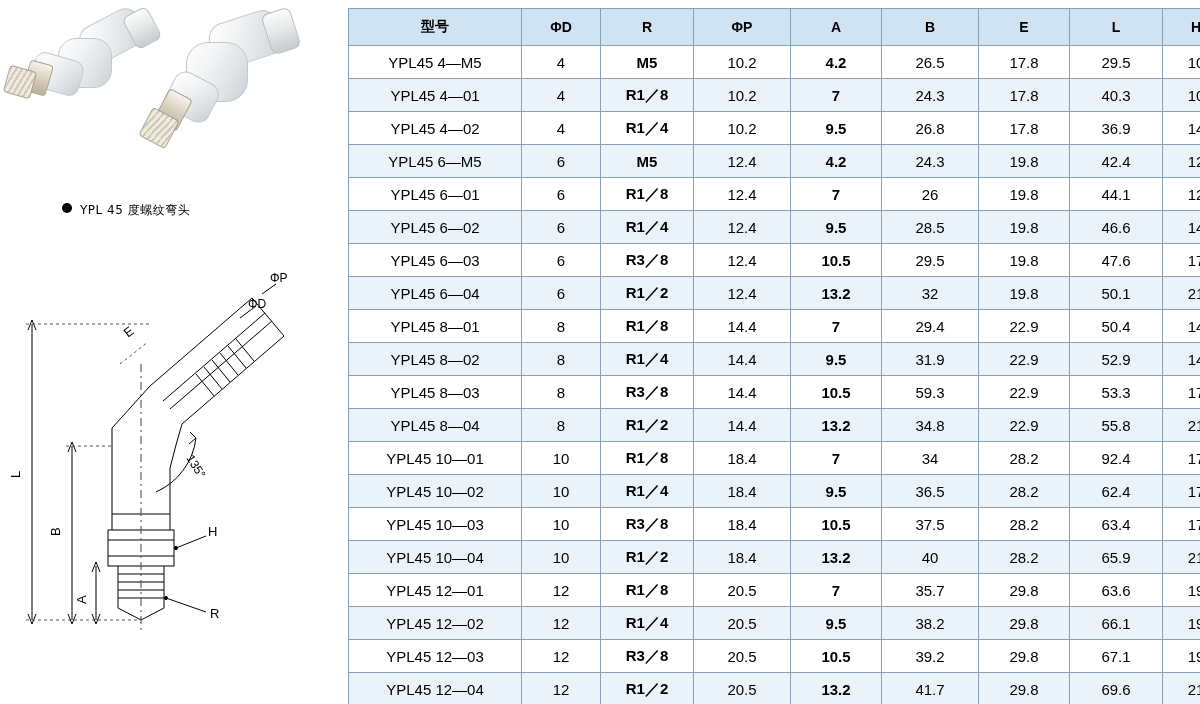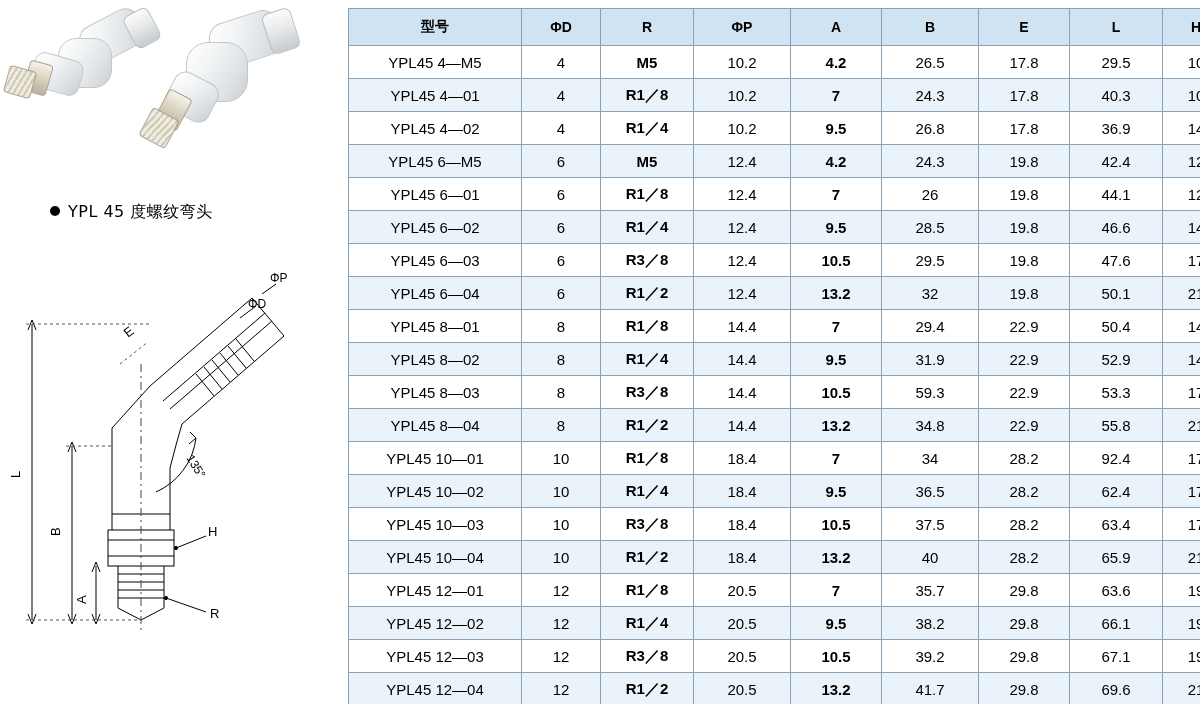--- a/index.html
+++ b/index.html
@@ -65,23 +65,23 @@
     background: repeating-linear-gradient(
       105deg,
       #cfc9b8 0px, #cfc9b8 2px,
       #efeade 2px, #efeade 5px);
     border: 1px solid #aaa292;
     border-radius: 4px;
   }
 
   .caption {
     position: absolute;
-    left: 50px;
+    left: 62px;
     top: 202px;
-    font-size: 16px;
+    font-size: 12px;
     letter-spacing: 0.5px;
     white-space: nowrap;
   }
   .caption .bullet {
     display: inline-block;
     width: 10px;
     height: 10px;
     border-radius: 50%;
     background: #000;
     margin-right: 8px;

